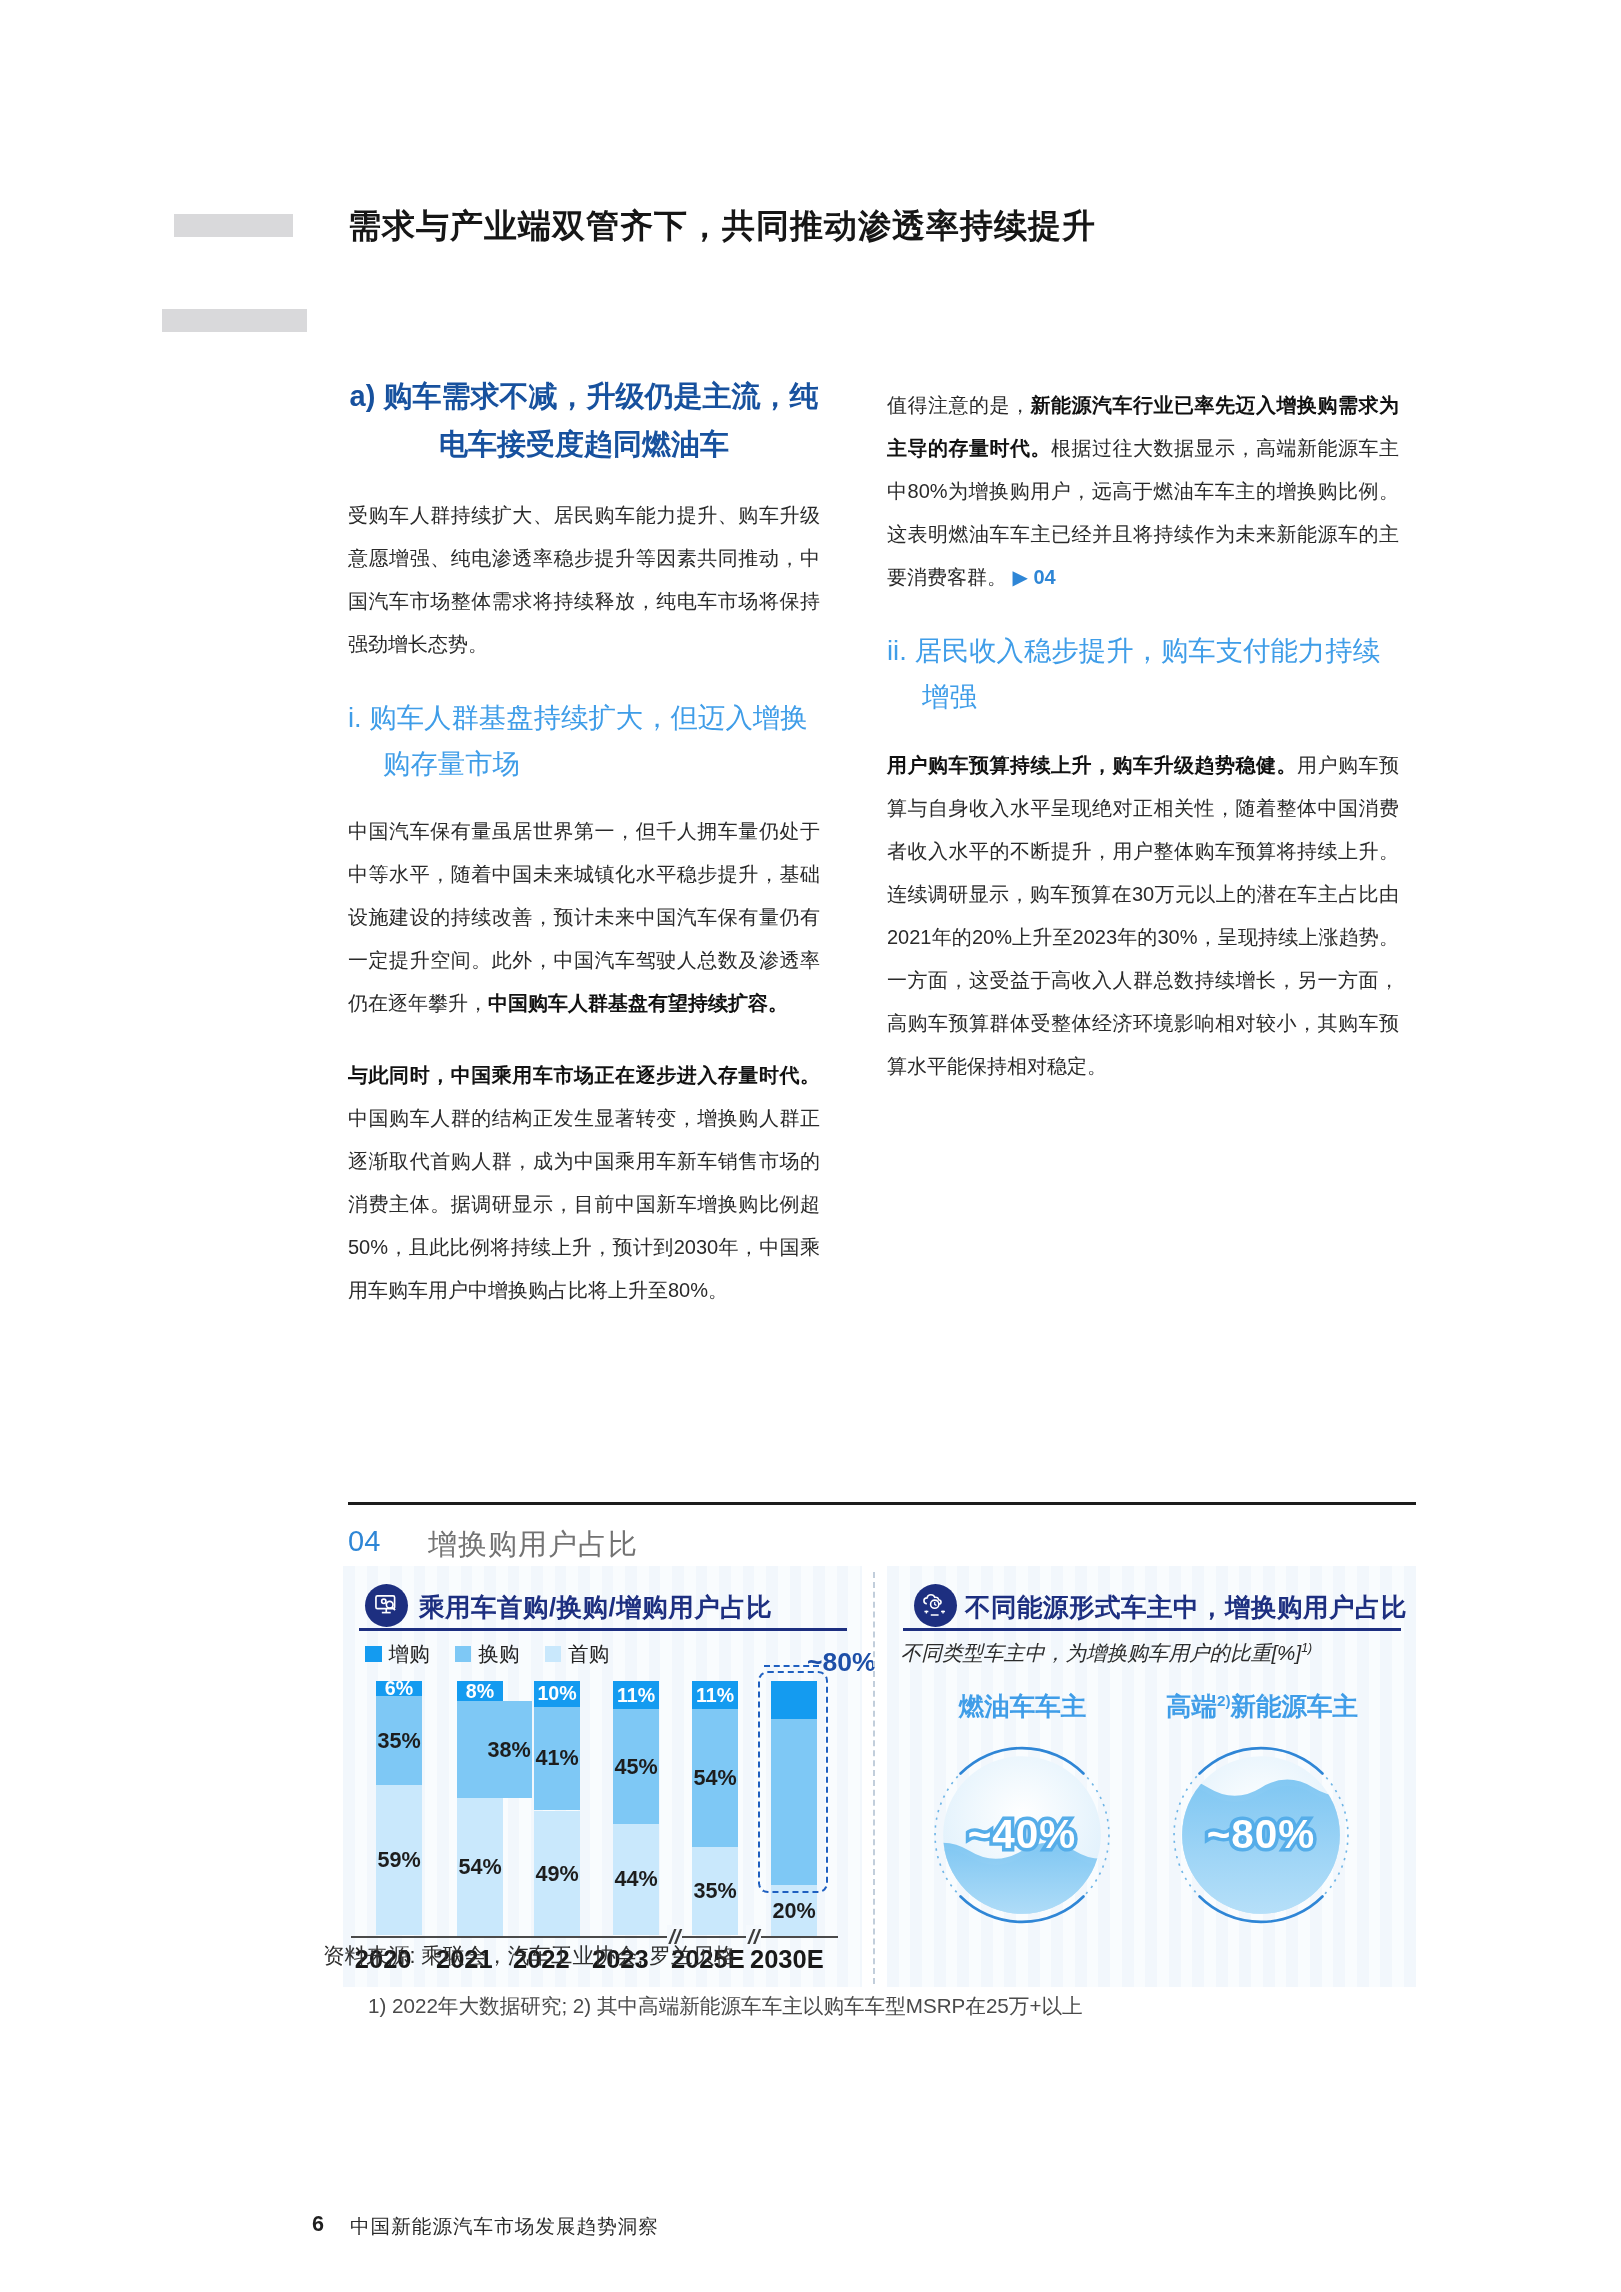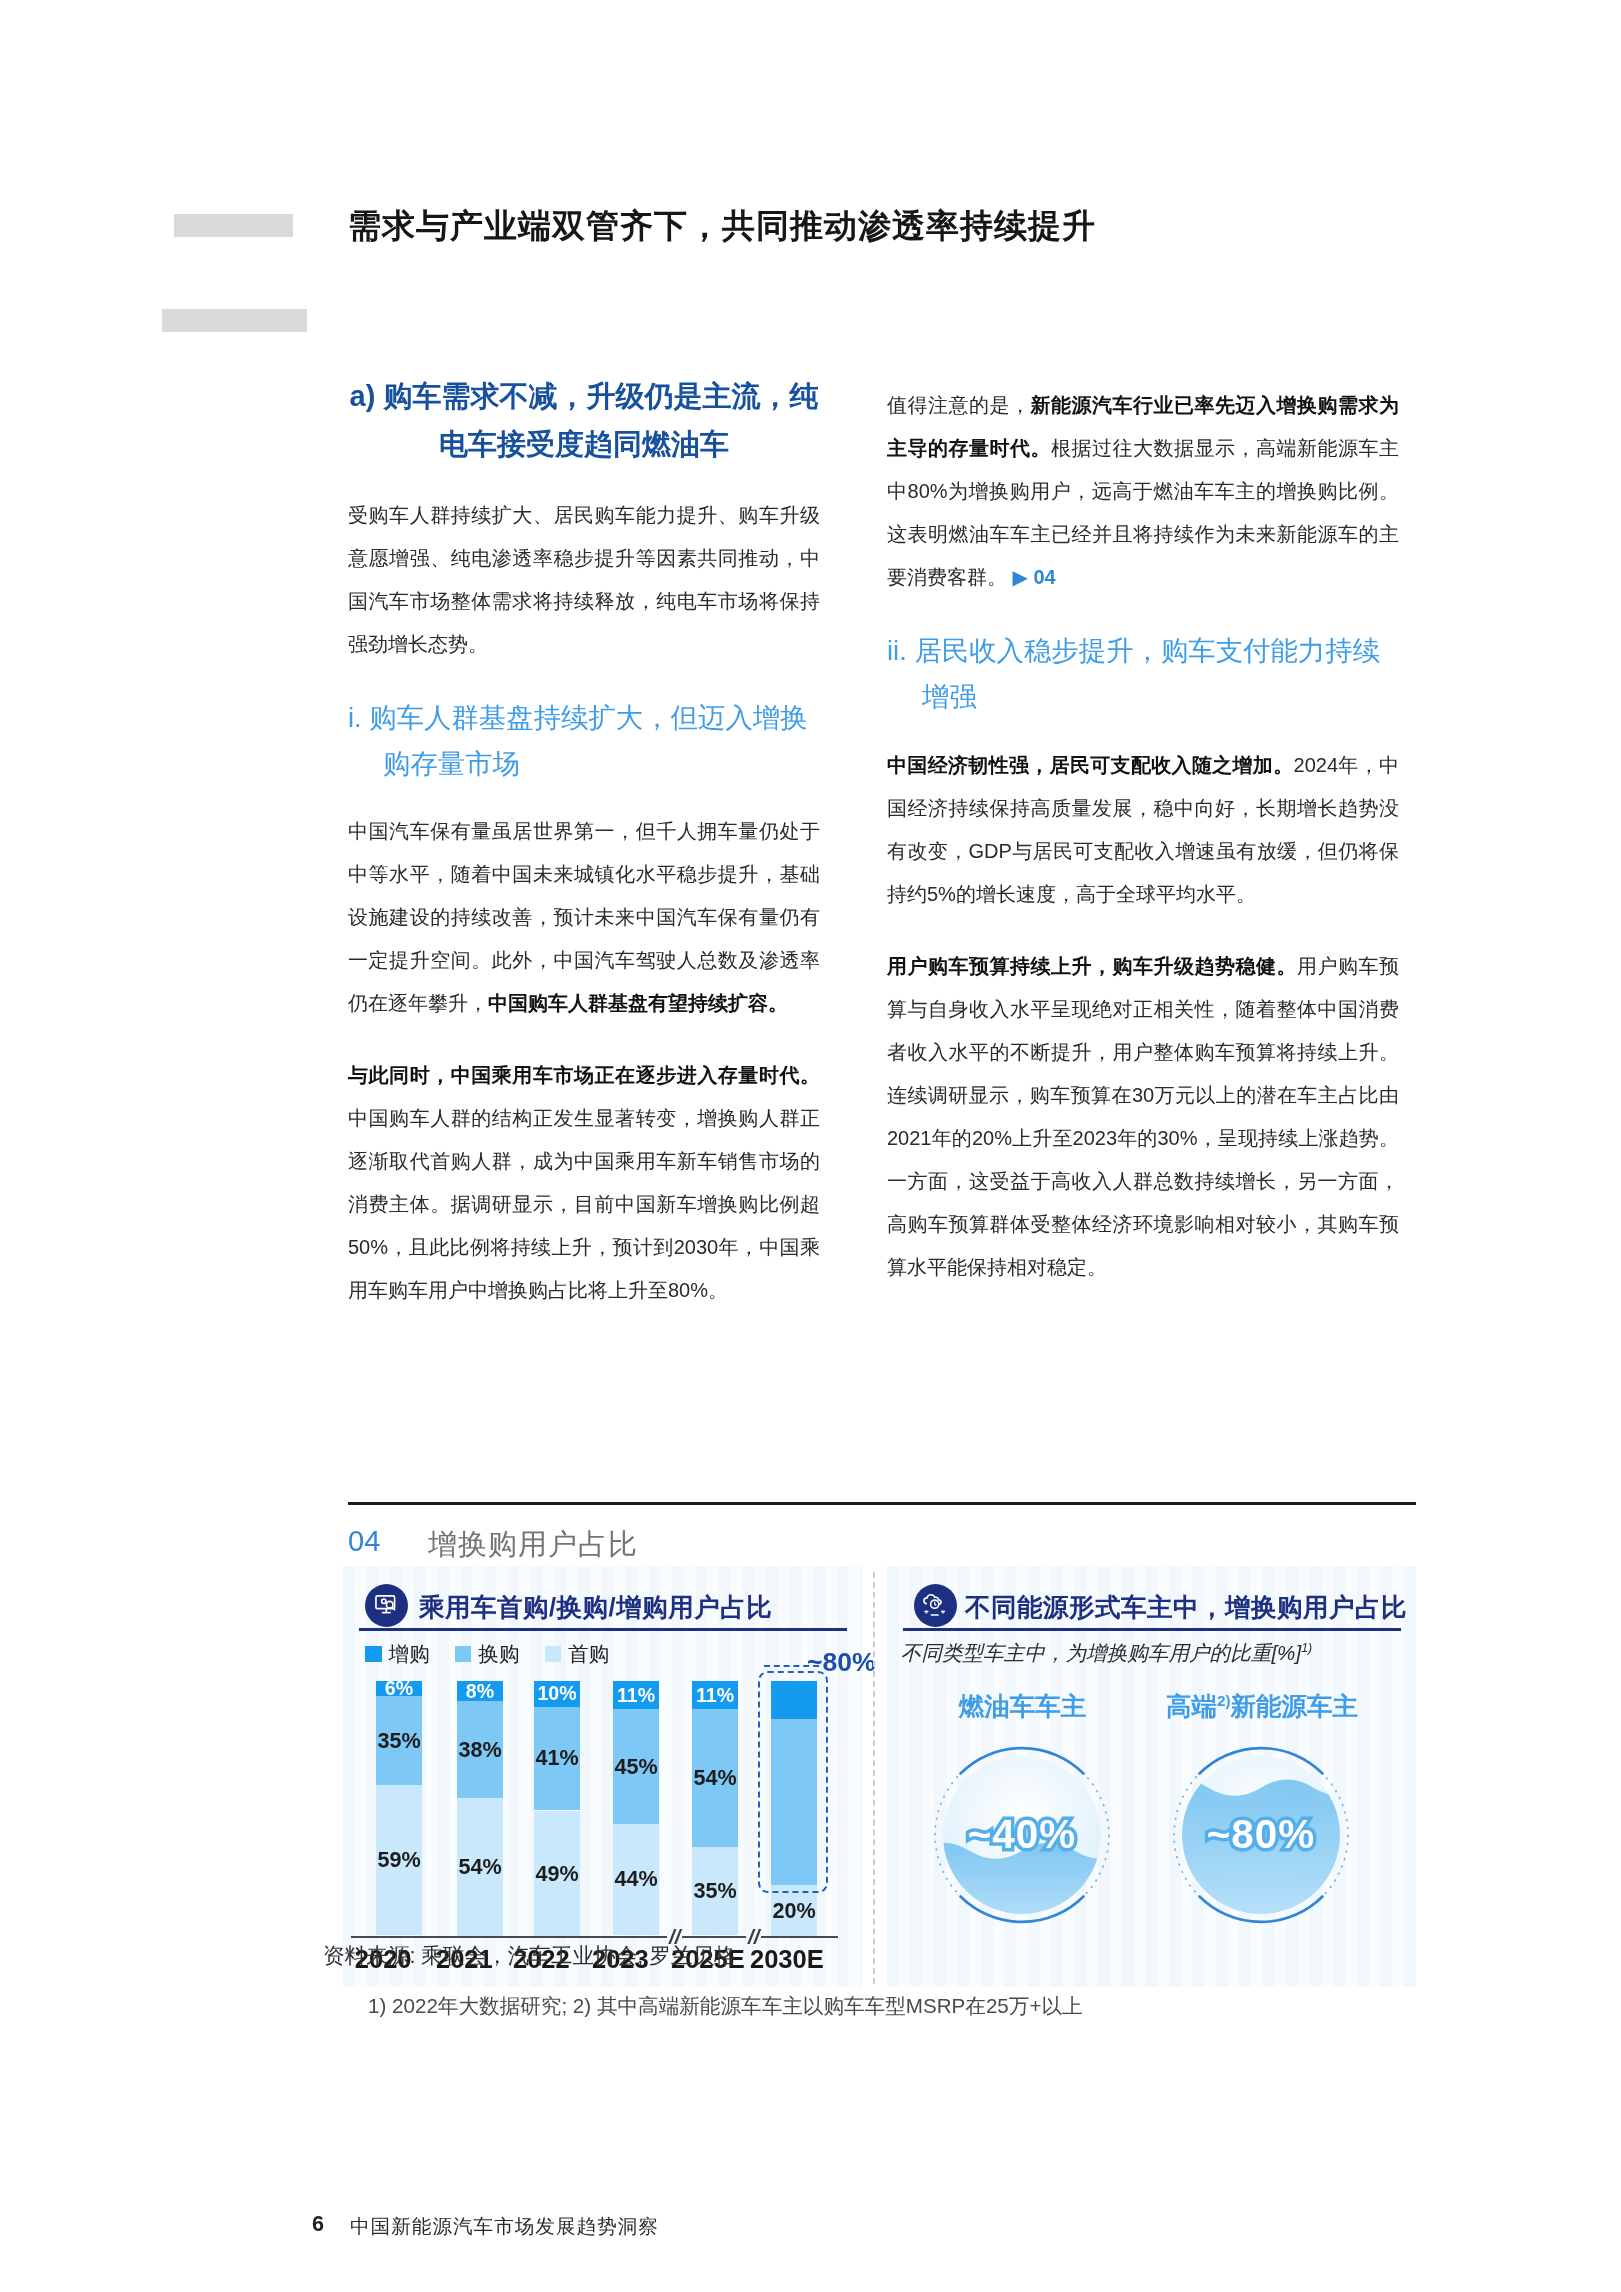--- a/index.html
+++ b/index.html
@@ -74,21 +74,20 @@
   <h2 class="sec-a">a) 购车需求不减，升级仍是主流，纯电车接受度趋同燃油车</h2>
   <p><span>受购车人群持续扩大、居民购车能力提升、购车升级意愿增强、纯电渗透率稳步提升等因素共同推动，中国汽车市场整体需求将持续释放，纯电车市场将保持强劲增长态势。</span></p>
   <h3 class="sec-i">i. 购车人群基盘持续扩大，但迈入增换购存量市场</h3>
   <p><span>中国汽车保有量虽居世界第一，但千人拥车量仍处于中等水平，随着中国未来城镇化水平稳步提升，基础设施建设的持续改善，预计未来中国汽车保有量仍有一定提升空间。此外，中国汽车驾驶人总数及渗透率仍在逐年攀升，</span><span class="run-b">中国购车人群基盘有望持续扩容。</span></p>
   <p><span class="run-b">与此同时，中国乘用车市场正在逐步进入存量时代。</span><span>中国购车人群的结构正发生显著转变，增换购人群正逐渐取代首购人群，成为中国乘用车新车销售市场的消费主体。据调研显示，目前中国新车增换购比例超50%，且此比例将持续上升，预计到2030年，中国乘用车购车用户中增换购占比将上升至80%。</span></p>
 </div>
 
 <div class="col" id="col-right">
   <p><span>值得注意的是，</span><span class="run-b">新能源汽车行业已率先迈入增换购需求为主导的存量时代。</span><span>根据过往大数据显示，高端新能源车主中80%为增换购用户，远高于燃油车车主的增换购比例。这表明燃油车车主已经并且将持续作为未来新能源车的主要消费客群。</span><span class="run-link">  ▶ 04</span></p>
   <h3 class="sec-i">ii. 居民收入稳步提升，购车支付能力持续增强</h3>
-  <p><span class="run-b">中国经济韧性强，居民可支配收入随之增加。</span><span>2024年，中国经济持续保持高质量发展，稳中向好，长期增长趋势没有改变，GDP与居民可支配收入增速虽有放缓，但仍将保持约5%的增长速度，高于全球平均水平。</span></p>
   <p><span class="run-b">用户购车预算持续上升，购车升级趋势稳健。</span><span>用户购车预算与自身收入水平呈现绝对正相关性，随着整体中国消费者收入水平的不断提升，用户整体购车预算将持续上升。连续调研显示，购车预算在30万元以上的潜在车主占比由2021年的20%上升至2023年的30%，呈现持续上涨趋势。一方面，这受益于高收入人群总数持续增长，另一方面，高购车预算群体受整体经济环境影响相对较小，其购车预算水平能保持相对稳定。</span></p>
 </div>
 
 <div class="abs" id="fig-rule"></div>
 <div class="abs" id="fig-number">04</div>
 <div class="abs" id="fig-title">增换购用户占比</div>
 
 <div class="panel" id="panel-left">
   <div class="panel-icon" style="left:21.6px;top:17.6px;">
     <svg width="26.5" height="26.5" viewBox="0 0 27 27" fill="none" stroke="#fff" stroke-width="1.7">
@@ -124,21 +123,21 @@
       <div class="bar-seg" style="left: 33px; top: 130px; width: 46px; height: 89px; background: rgb(126, 200, 245);">
         <span class="seg-label dark">35%</span>
       </div>
       <div class="bar-seg" style="left: 33px; top: 115px; width: 46px; height: 15.3px; background: rgb(20, 155, 240);">
         <span class="seg-label light">6%</span>
       </div>
       <div class="x-label" style="left: 11.8px;">2020</div>
       <div class="bar-seg" style="left: 114px; top: 232px; width: 46px; height: 138px; background: rgb(201, 232, 252);">
         <span class="seg-label dark">54%</span>
       </div>
-      <div class="bar-seg" style="left: 114px; top: 135px; width: 46px; height: 97px; background: rgb(126, 200, 245);">
+      <div class="bar-seg" style="left: 114px; top: 135px; width: 46px; height: 97px; background: rgb(126, 200, 245); padding-left: 29px;">
         <span class="seg-label dark">38%</span>
       </div>
       <div class="bar-seg" style="left: 114px; top: 115px; width: 46px; height: 20.4px; background: rgb(20, 155, 240);">
         <span class="seg-label light">8%</span>
       </div>
       <div class="x-label" style="left: 93px;">2021</div>
       <div class="bar-seg" style="left: 191px; top: 245px; width: 46px; height: 125px; background: rgb(201, 232, 252);">
         <span class="seg-label dark">49%</span>
       </div>
       <div class="bar-seg" style="left: 191px; top: 140px; width: 46px; height: 104px; background: rgb(126, 200, 245);">

